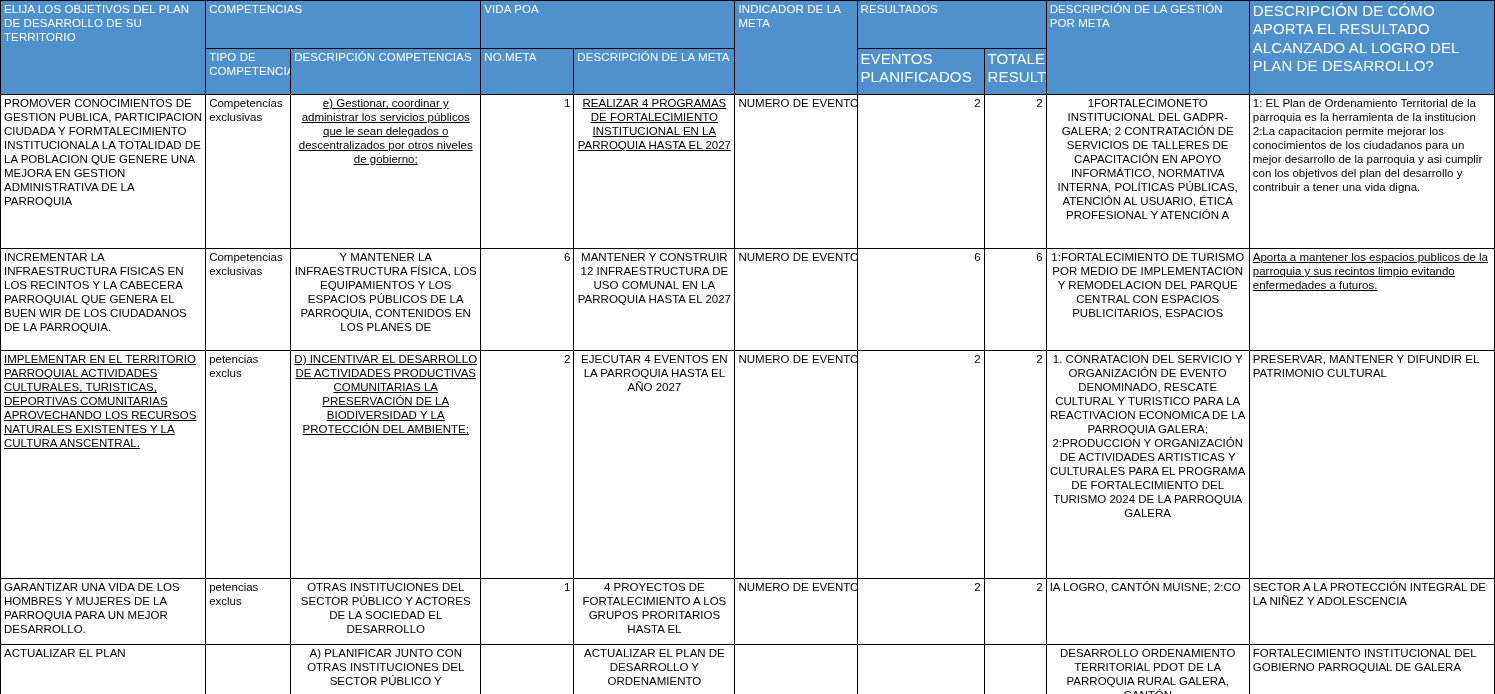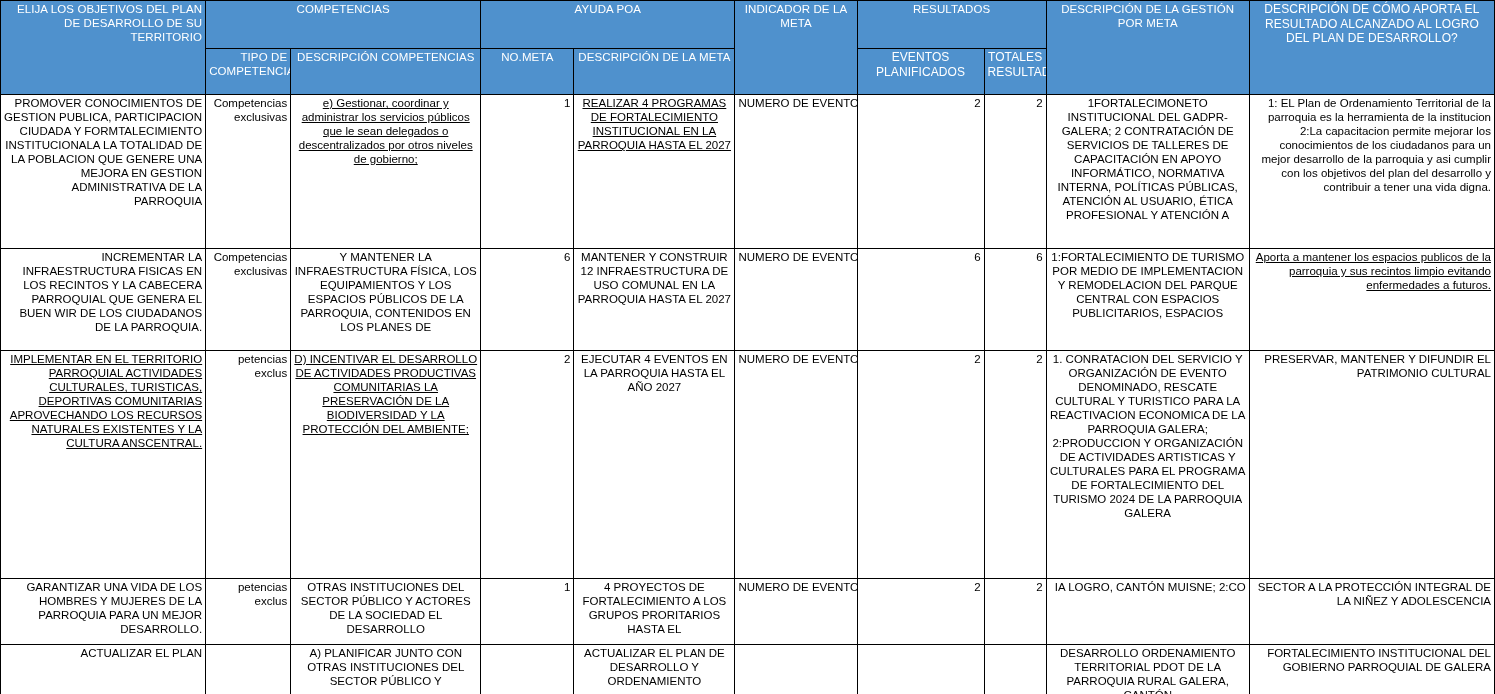--- a/index.html
+++ b/index.html
@@ -18,29 +18,28 @@
     vertical-align:top;
     padding:1px 3px;
     font-size:11.5px;
     line-height:1.22;
     overflow:hidden;
     font-weight:normal;
   }
   .hdr{
     background:#4f91cd;
     color:#ffffff;
-    text-align:center;
     vertical-align:top;
     font-size:11px;
     line-height:1.22;
     letter-spacing:0.1px;
   }
-  .hdr.small{font-size:12px;}
+  .hdr.small{font-size:15px;}
   .c{text-align:center;}
-  .l{text-align:right;}
+  .l{text-align:left;}
   .r{text-align:right;}
   .b{font-weight:bold;}
   .mid{vertical-align:middle;text-decoration:underline;}
   .bot{vertical-align:bottom;}
   .nowrapclip{white-space:nowrap;overflow:hidden;}
   
   col.c1{width:205px}
   col.c2{width:85px}
   col.c3{width:190px}
   col.c4{width:93px}
@@ -64,21 +63,21 @@
     <col class="c6">
       <col class="c7">
       <col class="c8">
       <col class="c9">
       <col class="c10">
   </colgroup>
   <tbody>
     <tr style="height:48px">
       <td class="hdr l" rowspan="2">ELIJA LOS OBJETIVOS DEL PLAN DE DESARROLLO DE SU TERRITORIO</td>
       <td class="hdr" colspan="2">COMPETENCIAS</td>
-      <td class="hdr" colspan="2">AYUDA POA</td>
+      <td class="hdr" colspan="2">VIDA POA</td>
       <td class="hdr" rowspan="2">INDICADOR DE LA META</td>
       <td class="hdr" colspan="2">RESULTADOS</td>
       <td class="hdr" rowspan="2">DESCRIPCIÓN DE LA GESTIÓN POR META</td>
       <td class="hdr small" rowspan="2">DESCRIPCIÓN DE CÓMO APORTA EL RESULTADO ALCANZADO AL LOGRO DEL PLAN DE DESARROLLO?</td>
     </tr>
     <tr style="height:46px">
       <td class="hdr l">TIPO DE COMPETENCIAS</td>
       <td class="hdr">DESCRIPCIÓN COMPETENCIAS</td>
       <td class="hdr">NO.META</td>
       <td class="hdr">DESCRIPCIÓN DE LA META</td>

